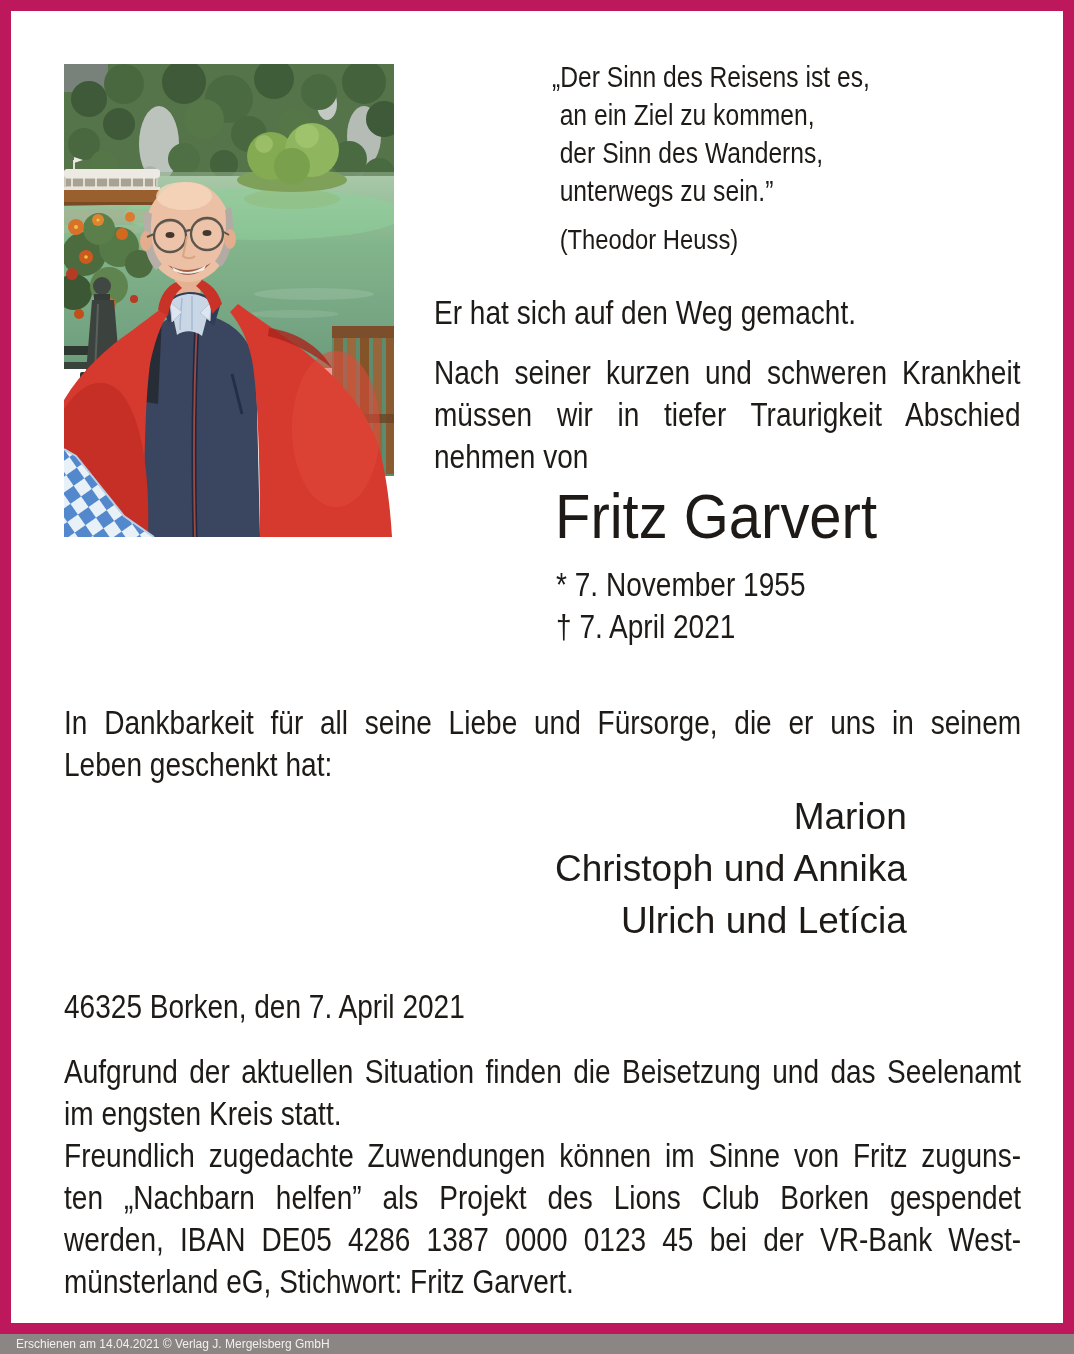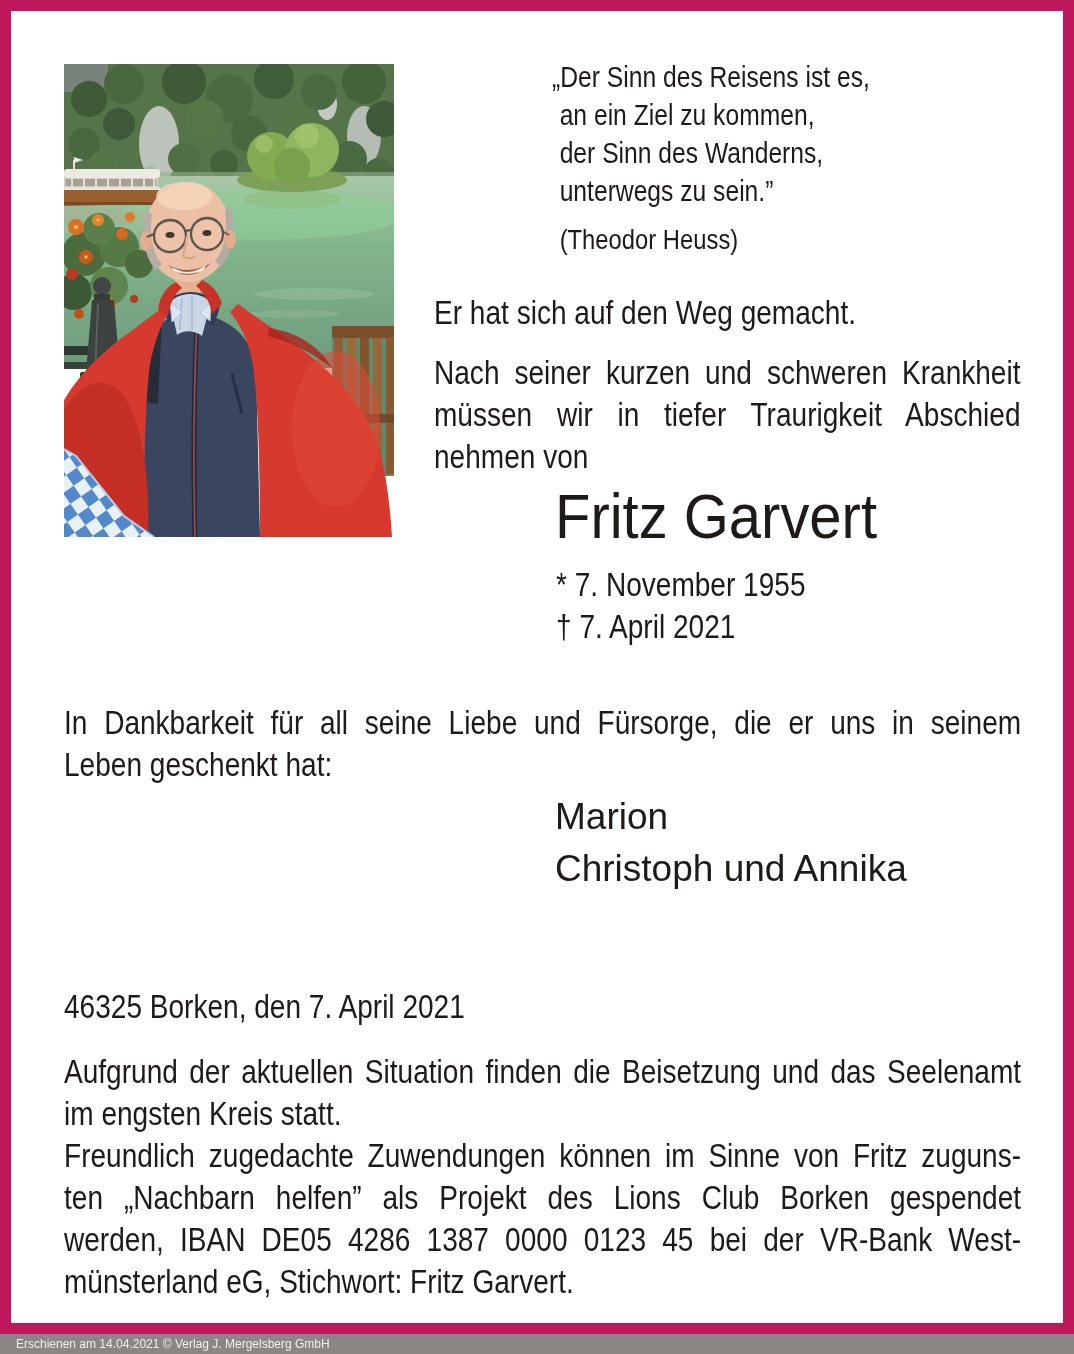--- a/index.html
+++ b/index.html
@@ -15,21 +15,21 @@
   #photo{left:53px;top:53px;width:330px;height:473px;}
   #quote{left:541px;top:47px;font-size:29px;line-height:38px;}
   .qi{padding-left:9px;}
   #attribution{margin-top:11px;font-size:28px;}
   #opening{left:423px;top:281px;}
   #krankheit{left:423px;top:341px;width:690px;}
   #name{left:544px;top:474px;font-size:63px;line-height:63px;
         transform:scaleX(0.92);transform-origin:0 0;white-space:nowrap;}
   #dates{left:545px;top:553px;}
   #gratitude{left:53px;top:691px;width:1126px;}
-  #mourners{left:544px;top:780px;font-size:37px;line-height:52px;}
+  #mourners{left:544px;top:780px;font-size:37px;line-height:52px;text-align:right;}
   #place-date{left:53px;top:975px;}
   #notice{left:53px;top:1040px;width:1126px;}
   #donation{left:53px;top:1124px;width:1126px;}
   #footer-bar{position:absolute;left:0;top:1334px;width:1074px;height:20px;
               background:#8b8583;}
   #footer-bar .ft{font-size:12px;line-height:20px;padding-left:16px;color:#f2f0ee;
                   font-family:"Liberation Sans",sans-serif;}
 </style>
 </head>
 <body>
@@ -239,20 +239,21 @@
     </div>
 
     <div id="gratitude" class="abs cx85 body-text">
       <div class="jl">In Dankbarkeit für all seine Liebe und Fürsorge, die er uns in seinem</div>
       <div>Leben geschenkt hat:</div>
     </div>
 
     <div id="mourners" class="abs">
       <div>Marion</div>
       <div>Christoph und Annika</div>
+      <div>Ulrich und Letícia</div>
     </div>
 
     <div id="place-date" class="abs cx85 body-text nowrap">46325 Borken, den 7. April 2021</div>
 
     <div id="notice" class="abs cx85 body-text">
       <div class="jl">Aufgrund der aktuellen Situation finden die Beisetzung und das Seelenamt</div>
       <div>im engsten Kreis statt.</div>
     </div>
 
     <div id="donation" class="abs cx85 body-text">

